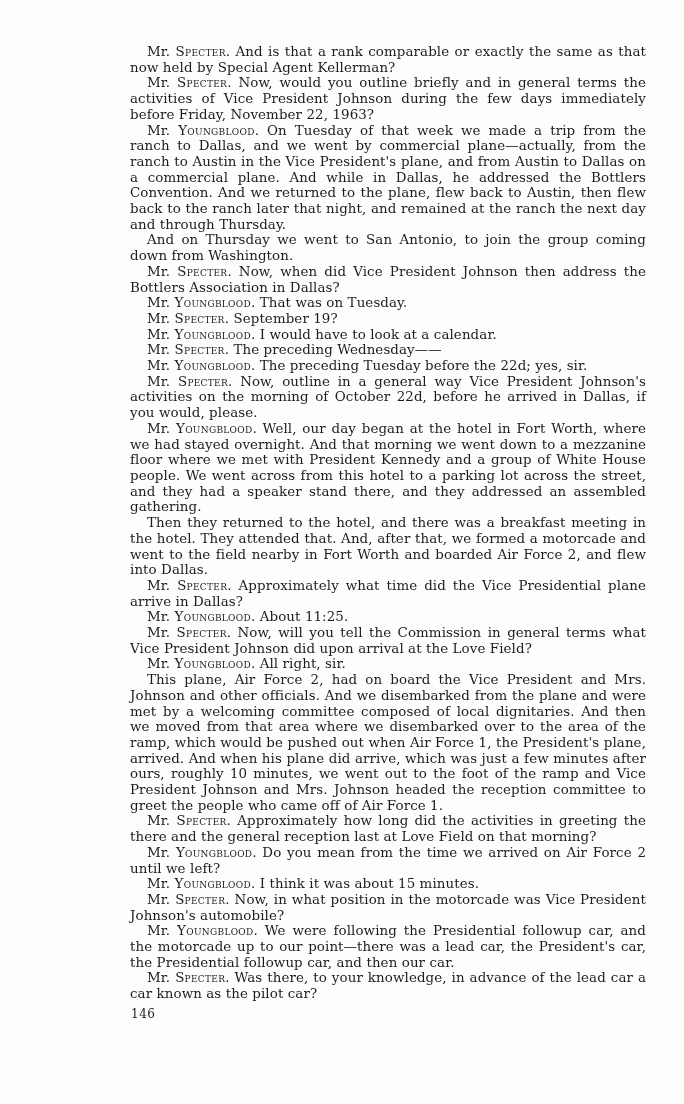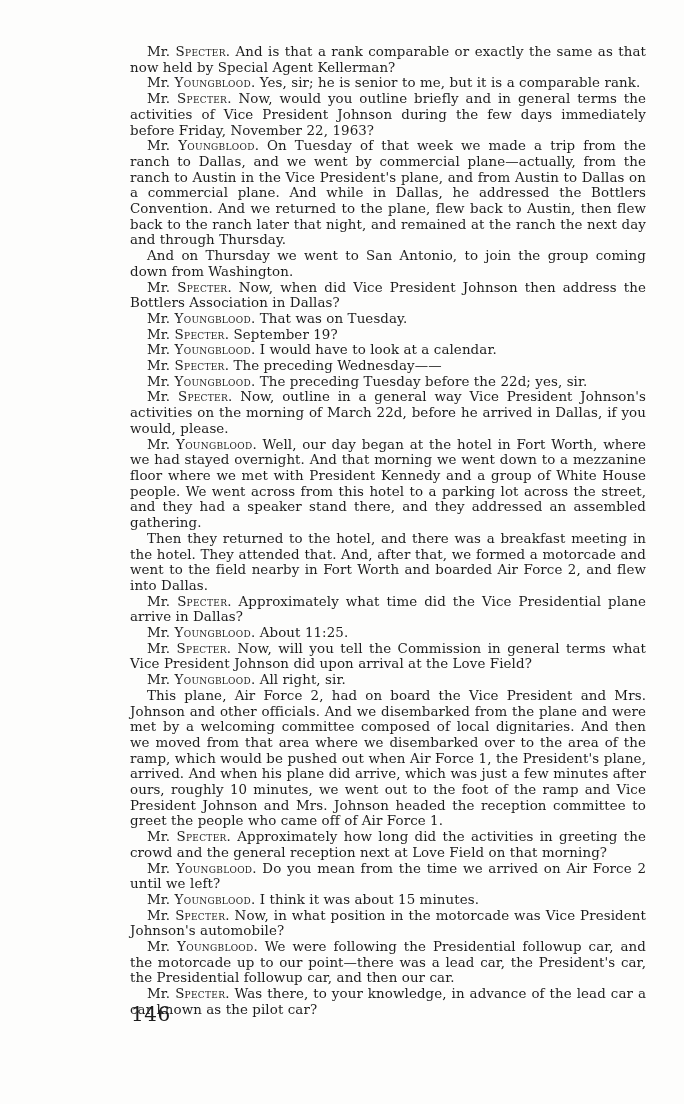--- a/index.html
+++ b/index.html
@@ -36,50 +36,49 @@
     white-space: pre;
   }
   .speaker-name {
     font-variant: small-caps;
     letter-spacing: 0.3px;
   }
   .page-number {
     position: absolute;
     left: 131px;
     top: 1004px;
-    font-size: 20px;
+    font-size: 12px;
     line-height: 20px;
     letter-spacing: 0.5px;
   }
 </style>
 </head>
 <body>
 
 <div class="page">
   <div class="text-block">
       <p><span class="speaker-prefix">Mr.</span> <span class="speaker-name">Specter</span><span>. And is that a rank comparable or exactly the same as that now held by Special Agent Kellerman?</span></p>
-      <p><span class="speaker-prefix">Mr.</span> <span class="speaker-name">Youngblood</span><span>. Yes, sir; he is senior to me, but it is a comparable rank.</span></p>
       <p><span class="speaker-prefix">Mr.</span> <span class="speaker-name">Specter</span><span>. Now, would you outline briefly and in general terms the activities of Vice President Johnson during the few days immediately before Friday, November 22, 1963?</span></p>
       <p><span class="speaker-prefix">Mr.</span> <span class="speaker-name">Youngblood</span><span>. On Tuesday of that week we made a trip from the ranch to Dallas, and we went by commercial plane—actually, from the ranch to Austin in the Vice President's plane, and from Austin to Dallas on a commercial plane. And while in Dallas, he addressed the Bottlers Convention.  And we returned to the plane, flew back to Austin, then flew back to the ranch later that night, and remained at the ranch the next day and through Thursday.</span></p>
       <p><span>And on Thursday we went to San Antonio, to join the group coming down from Washington.</span></p>
       <p><span class="speaker-prefix">Mr.</span> <span class="speaker-name">Specter</span><span>. Now, when did Vice President Johnson then address the Bottlers Association in Dallas?</span></p>
       <p><span class="speaker-prefix">Mr.</span> <span class="speaker-name">Youngblood</span><span>. That was on Tuesday.</span></p>
       <p><span class="speaker-prefix">Mr.</span> <span class="speaker-name">Specter</span><span>. September 19?</span></p>
       <p><span class="speaker-prefix">Mr.</span> <span class="speaker-name">Youngblood</span><span>. I would have to look at a calendar.</span></p>
       <p><span class="speaker-prefix">Mr.</span> <span class="speaker-name">Specter</span><span>. The preceding Wednesday——</span></p>
       <p><span class="speaker-prefix">Mr.</span> <span class="speaker-name">Youngblood</span><span>. The preceding Tuesday before the 22d; yes, sir.</span></p>
-      <p><span class="speaker-prefix">Mr.</span> <span class="speaker-name">Specter</span><span>. Now, outline in a general way Vice President Johnson's activities on the morning of March 22d, before he arrived in Dallas, if you would, please.</span></p>
+      <p><span class="speaker-prefix">Mr.</span> <span class="speaker-name">Specter</span><span>. Now, outline in a general way Vice President Johnson's activities on the morning of October 22d, before he arrived in Dallas, if you would, please.</span></p>
       <p><span class="speaker-prefix">Mr.</span> <span class="speaker-name">Youngblood</span><span>. Well, our day began at the hotel in Fort Worth, where we had stayed overnight.  And that morning we went down to a mezzanine floor where we met with President Kennedy and a group of White House people. We went across from this hotel to a parking lot across the street, and they had a speaker stand there, and they addressed an assembled gathering.</span></p>
       <p><span>Then they returned to the hotel, and there was a breakfast meeting in the hotel.  They attended that.  And, after that, we formed a motorcade and went to the field nearby in Fort Worth and boarded Air Force 2, and flew into Dallas.</span></p>
       <p><span class="speaker-prefix">Mr.</span> <span class="speaker-name">Specter</span><span>. Approximately what time did the Vice Presidential plane arrive in Dallas?</span></p>
       <p><span class="speaker-prefix">Mr.</span> <span class="speaker-name">Youngblood</span><span>. About 11:25.</span></p>
       <p><span class="speaker-prefix">Mr.</span> <span class="speaker-name">Specter</span><span>. Now, will you tell the Commission in general terms what Vice President Johnson did upon arrival at the Love Field?</span></p>
       <p><span class="speaker-prefix">Mr.</span> <span class="speaker-name">Youngblood</span><span>. All right, sir.</span></p>
       <p><span>This plane, Air Force 2, had on board the Vice President and Mrs. Johnson and other officials.  And we disembarked from the plane and were met by a welcoming committee composed of local dignitaries.  And then we moved from that area where we disembarked over to the area of the ramp, which would be pushed out when Air Force 1, the President's plane, arrived.  And when his plane did arrive, which was just a few minutes after ours, roughly 10 minutes, we went out to the foot of the ramp and Vice President Johnson and Mrs. Johnson headed the reception committee to greet the people who came off of Air Force 1.</span></p>
-      <p><span class="speaker-prefix">Mr.</span> <span class="speaker-name">Specter</span><span>. Approximately how long did the activities in greeting the crowd and the general reception next at Love Field on that morning?</span></p>
+      <p><span class="speaker-prefix">Mr.</span> <span class="speaker-name">Specter</span><span>. Approximately how long did the activities in greeting the there and the general reception last at Love Field on that morning?</span></p>
       <p><span class="speaker-prefix">Mr.</span> <span class="speaker-name">Youngblood</span><span>. Do you mean from the time we arrived on Air Force 2 until we left?</span></p>
       <p><span class="speaker-prefix">Mr.</span> <span class="speaker-name">Youngblood</span><span>. I think it was about 15 minutes.</span></p>
       <p><span class="speaker-prefix">Mr.</span> <span class="speaker-name">Specter</span><span>. Now, in what position in the motorcade was Vice President Johnson's automobile?</span></p>
       <p><span class="speaker-prefix">Mr.</span> <span class="speaker-name">Youngblood</span><span>. We were following the Presidential followup car, and the motorcade up to our point—there was a lead car, the President's car, the Presidential followup car, and then our car.</span></p>
       <p><span class="speaker-prefix">Mr.</span> <span class="speaker-name">Specter</span><span>. Was there, to your knowledge, in advance of the lead car a car known as the pilot car?</span></p>
     </div>
   <div class="page-number">146</div>
 </div>
 
 </body></html>

